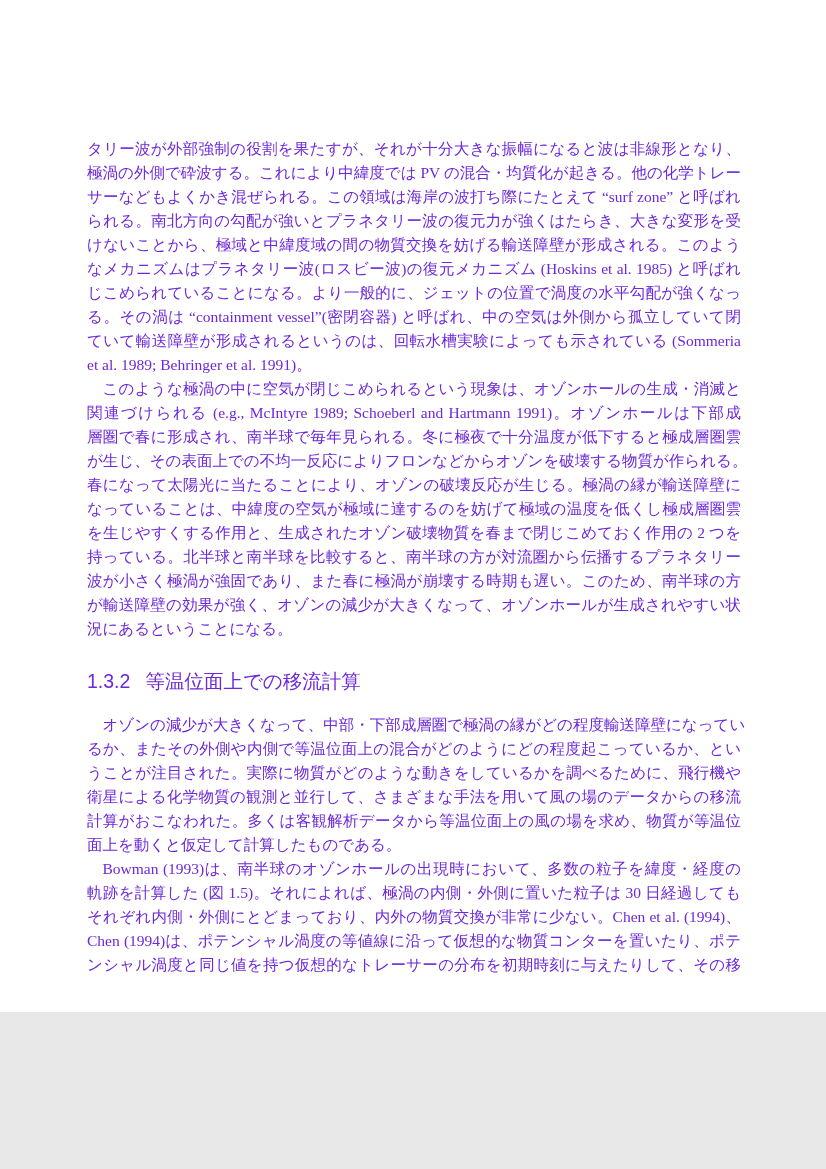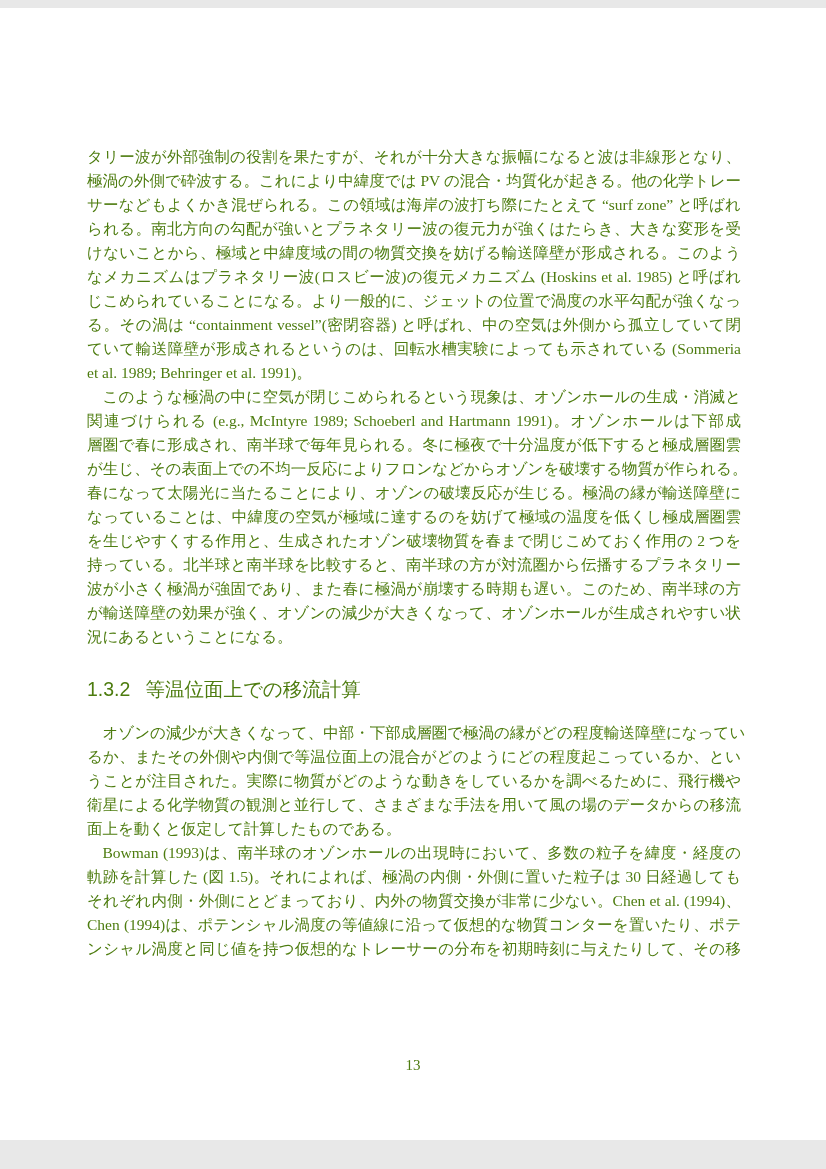--- a/index.html
+++ b/index.html
@@ -1,23 +1,23 @@
 <!DOCTYPE html>
 <html><head>
 <meta charset="utf-8">
 <style>
   html, body { margin: 0; padding: 0; background: #e8e8e8; }
   .page {
     position: relative;
     width: 826px;
-    height: 1132px;
-    margin: 8px auto;
+    height: 1012px;
+    margin: 0 auto;
     background: #ffffff;
     font-family: "Liberation Serif", "DejaVu Serif", serif;
-    color: #4d7c0f;
+    color: #6d28d9;
     overflow: hidden;
   }
   .text-block {
     position: absolute;
     left: 87px;
     top: 137px;
     width: 654px;
   }
   .para { margin: 0; padding: 0; }
   .line {
@@ -93,20 +93,21 @@
     <div class="section-heading">
       <span class="sec-num">1.3.2</span>
       <span class="sec-title">等温位面上での移流計算</span>
     </div>
 
     <div class="para">
       <div class="line indent">オゾンの減少が大きくなって、中部・下部成層圏で極渦の縁がどの程度輸送障壁になってい</div>
       <div class="line">るか、またその外側や内側で等温位面上の混合がどのようにどの程度起こっているか、とい</div>
       <div class="line">うことが注目された。実際に物質がどのような動きをしているかを調べるために、飛行機や</div>
       <div class="line">衛星による化学物質の観測と並行して、さまざまな手法を用いて風の場のデータからの移流</div>
+      <div class="line">計算がおこなわれた。多くは客観解析データから等温位面上の風の場を求め、物質が等温位</div>
       <div class="line last">面上を動くと仮定して計算したものである。</div>
     </div>
 
     <div class="para">
       <div class="line indent">Bowman (1993)は、南半球のオゾンホールの出現時において、多数の粒子を緯度・経度の</div>
       <div class="line">軌跡を計算した (図 1.5)。それによれば、極渦の内側・外側に置いた粒子は 30 日経過しても</div>
       <div class="line">それぞれ内側・外側にとどまっており、内外の物質交換が非常に少ない。Chen et al. (1994)、</div>
       <div class="line">Chen (1994)は、ポテンシャル渦度の等値線に沿って仮想的な物質コンターを置いたり、ポテ</div>
       <div class="line">ンシャル渦度と同じ値を持つ仮想的なトレーサーの分布を初期時刻に与えたりして、その移</div>
     </div>

